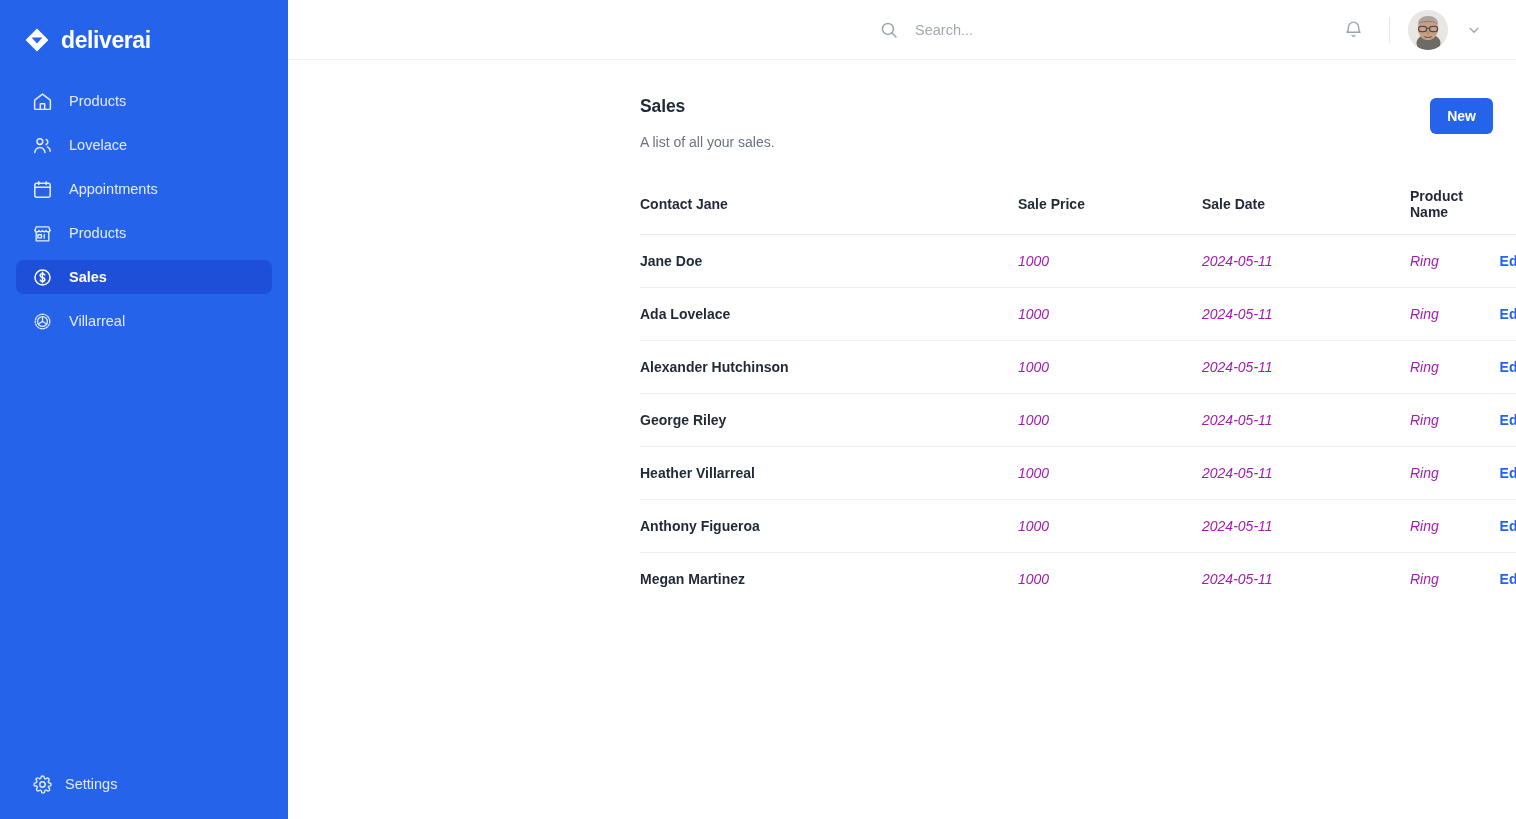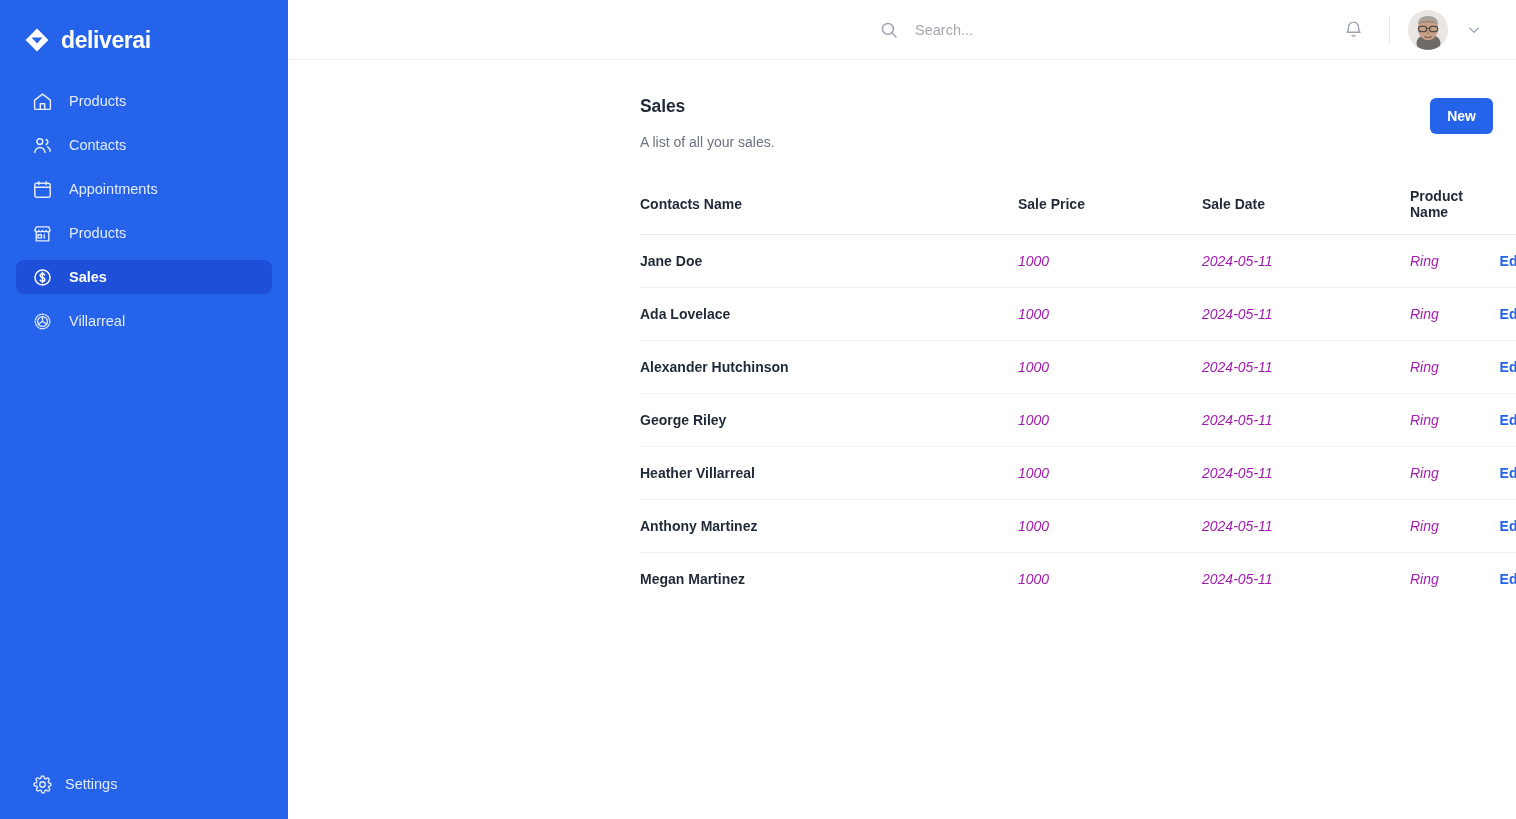--- a/index.html
+++ b/index.html
@@ -172,21 +172,21 @@
 
       <div class="nav-item">
         <span class="ico">
           <svg viewBox="0 0 24 24" width="21" height="21" fill="none" stroke="#E3EBFD" stroke-width="1.7" stroke-linecap="round" stroke-linejoin="round">
             <circle cx="9" cy="7.5" r="3.3"></circle>
             <path d="M3.2 20 a5.8 5.8 0 0 1 11.6 0"></path>
             <path d="M16.2 5.2 a3 3 0 0 1 0 5.6"></path>
             <path d="M17.6 13.6 a5.6 5.6 0 0 1 3.2 5"></path>
           </svg>
         </span>
-        <span class="nav-label">Contacts</span>
+        <span class="nav-label">Lovelace</span>
       </div>
 
       <div class="nav-item">
         <span class="ico">
           <svg viewBox="0 0 24 24" width="21" height="21" fill="none" stroke="#E3EBFD" stroke-width="1.7" stroke-linecap="round" stroke-linejoin="round">
             <rect x="3.2" y="4.8" width="17.6" height="16" rx="2.2"></rect>
             <path d="M3.2 9.4 H20.8"></path>
             <path d="M7.8 3.2 V6.4"></path>
             <path d="M16.2 3.2 V6.4"></path>
           </svg>
@@ -319,21 +319,21 @@
         <table class="sales">
           <colgroup>
             <col class="col-name">
               <col class="col-price">
               <col class="col-date">
               <col class="col-prod">
               <col class="col-edit">
           </colgroup>
           <thead>
             <tr>
-              <th>Contacts Name</th>
+              <th>Contact Jane</th>
               <th>Sale Price</th>
               <th>Sale Date</th>
               <th>Product Name</th>
               <th></th>
             </tr>
           </thead>
           <tbody>
 
             <tr>
               <td class="c-name">Jane Doe</td>
@@ -369,21 +369,21 @@
 
             <tr>
               <td class="c-name">Heather Villarreal</td>
               <td class="c-price">1000</td>
               <td class="c-date">2024-05-11</td>
               <td class="c-prod">Ring</td>
               <td class="c-edit"><a class="edit-link">Edit</a></td>
             </tr>
 
             <tr>
-              <td class="c-name">Anthony Martinez</td>
+              <td class="c-name">Anthony Figueroa</td>
               <td class="c-price">1000</td>
               <td class="c-date">2024-05-11</td>
               <td class="c-prod">Ring</td>
               <td class="c-edit"><a class="edit-link">Edit</a></td>
             </tr>
 
             <tr>
               <td class="c-name">Megan Martinez</td>
               <td class="c-price">1000</td>
               <td class="c-date">2024-05-11</td>

